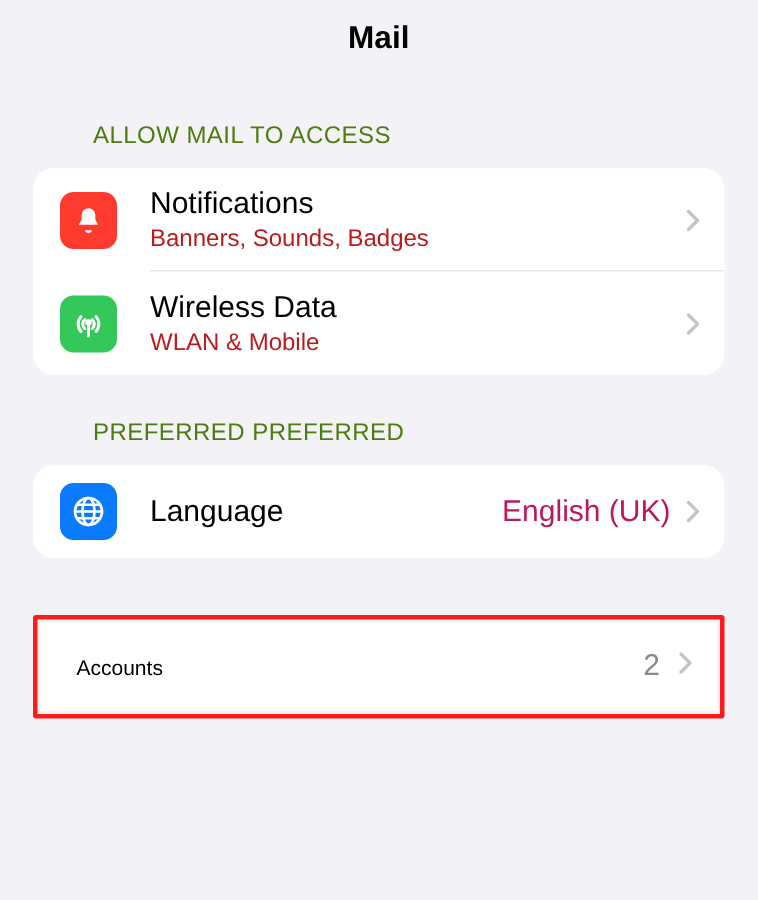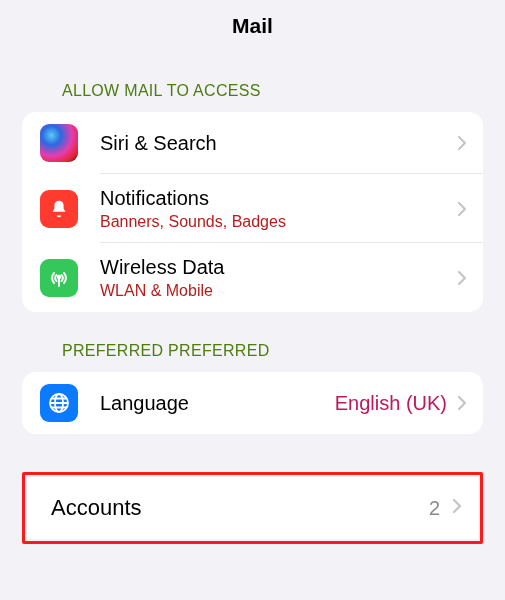--- a/index.html
+++ b/index.html
@@ -26,45 +26,33 @@
     .sep { content: ""; position: absolute; left: 78px; right: 0; bottom: 0; height: 1px; background: #e5e5ea; }
     .row:last-child .sep { display: none; }
 
     .icon-siri { background: radial-gradient(circle at 30% 30%, #5fc9f3 0%, #2a6ae1 25%, #e63cae 55%, #e82431 80%, #1a1a1a 100%); }
     .icon-notif { background: #ff3b30; }
     .icon-wireless { background: #34c759; }
     .icon-lang { background: #0a7aff; }
 
     .accounts-wrap { margin: 38px 22px 0 22px; border: 3px solid #ff1a1a; border-radius: 2px; padding: 2px; }
     .accounts-row { background: #fff; display: flex; align-items: center; padding: 18px 16px 18px 24px; cursor: pointer; }
-    .accounts-row .albl { font-size: 22px; color: #000; flex: 1; }
+    .accounts-row .albl { font-size: 14px; color: #000; flex: 1; }
     .accounts-row .avalue { font-size: 20px; color: #8a8a8e; margin-right: 12px; }
   </style>
 </head>
 <body>
 
 <div class="navbar">
   <div class="title">Mail</div>
 </div>
 
 <div class="section-header">ALLOW MAIL TO ACCESS</div>
 
 <div class="card">
-  <div class="row">
-    <div class="icon-box icon-siri"></div>
-    <div class="text">
-      <span class="lbl">Siri &amp; Search</span>
-    </div>
-    <span class="chev">
-        <svg viewBox="0 0 10 16" fill="none" stroke="currentColor" stroke-width="2.2" stroke-linecap="round" stroke-linejoin="round">
-          <polyline points="2,2 8,8 2,14"></polyline>
-        </svg>
-      </span>
-    <div class="sep"></div>
-  </div>
 
   <div class="row">
     <div class="icon-box icon-notif">
       <svg width="22" height="22" viewBox="0 0 24 24" fill="#fff">
           <path d="M12 3a5 5 0 0 0-5 5v3.5L5 15h14l-2-3.5V8a5 5 0 0 0-5-5zm0 18a2.5 2.5 0 0 0 2.45-2H9.55A2.5 2.5 0 0 0 12 21z"></path>
         </svg>
     </div>
     <div class="text">
       <span class="lbl">Notifications</span>
       <span class="sub">Banners, Sounds, Badges</span>

